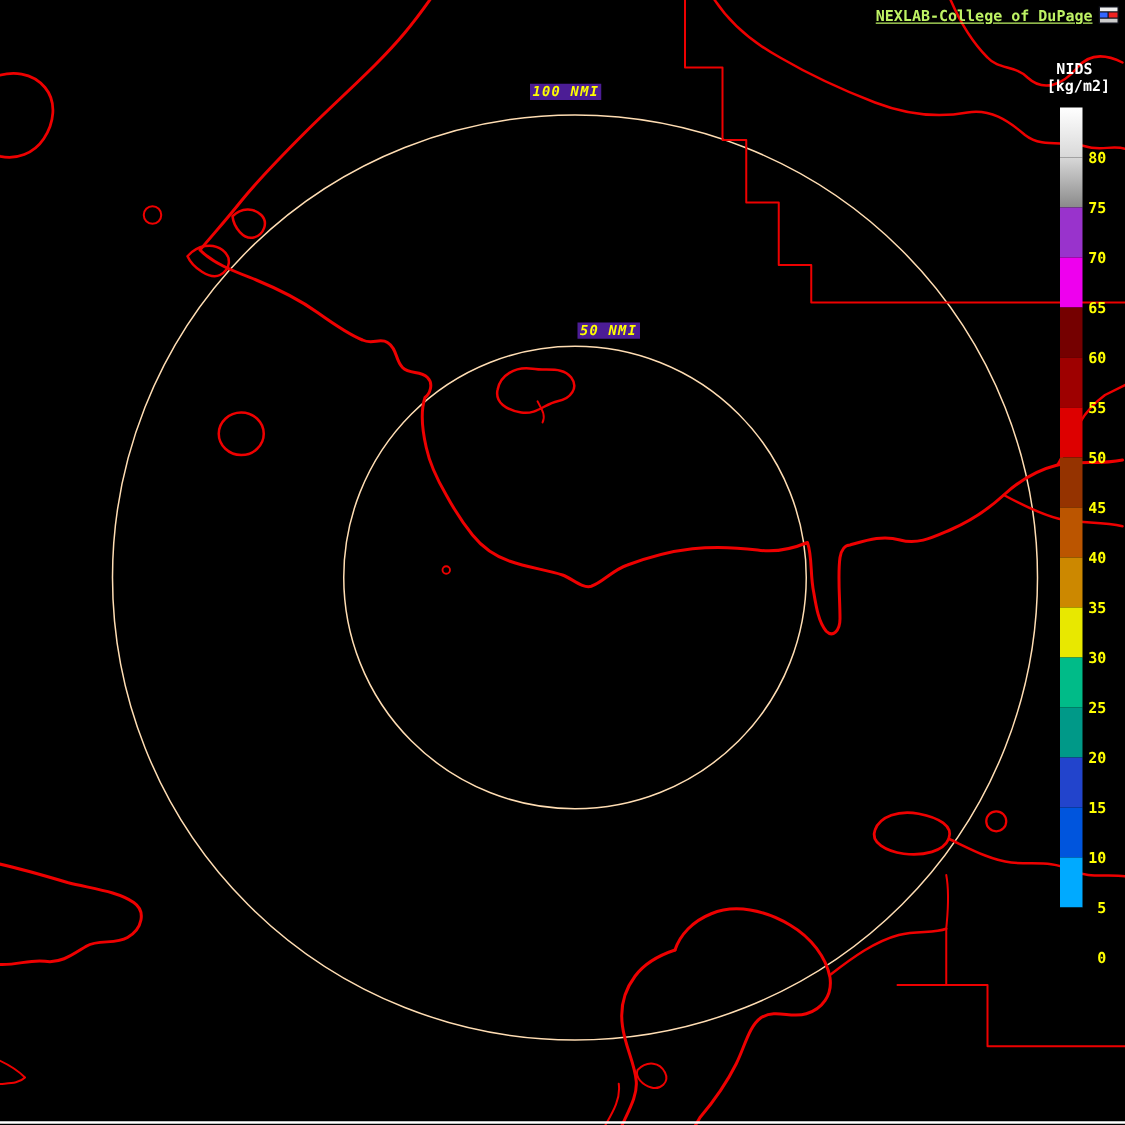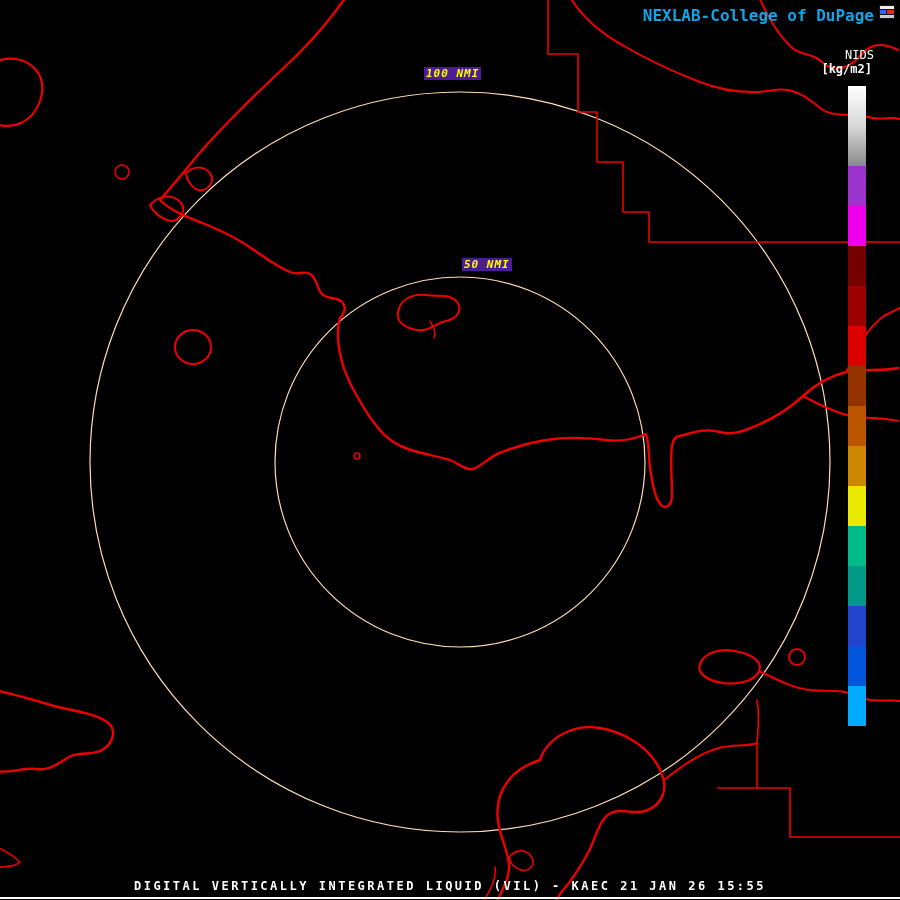--- a/index.html
+++ b/index.html
@@ -2,30 +2,30 @@
 <html><head>
 <meta charset="utf-8">
 <style>
   html,body{margin:0;padding:0;background:#000;}
   .screen{
     position:relative;width:900px;height:900px;background:#000;
     overflow:hidden;font-family:"DejaVu Sans Mono",monospace;
   }
   svg.map{position:absolute;left:0;top:0;}
   .brand{
-    position:absolute;top:6px;right:26px;color:#0ea5e9;
-    font-size:16px;font-weight:bold;white-space:nowrap;
+    position:absolute;top:6px;right:26px;color:#bef264;
+    font-size:12px;font-weight:bold;white-space:nowrap;text-decoration:underline;
   }
   .logo{position:absolute;top:3px;right:4px;width:18px;height:18px;}
   .legend-title{
     position:absolute;top:48px;right:26px;color:#ffffff;
-    font-size:12px;font-weight:normal;padding-left:37px;
+    font-size:12px;font-weight:bold;padding-left:37px;
   }
   .legend-units{
-    position:absolute;top:62px;right:28px;color:#ffffff;
+    position:absolute;top:62px;right:12px;color:#ffffff;
     font-size:12px;font-weight:bold;
   }
   .colorbar{position:absolute;left:848px;top:86px;width:18px;}
   .cb-seg{width:18px;height:40px;}
   .colorbar-ticks{position:absolute;left:869px;top:86px;width:16px;height:720px;}
   .cb-tick{
     position:absolute;left:0;width:16px;text-align:right;
     color:#ffff00;font-size:12px;font-weight:bold;line-height:16px;
   }
   .ring-label{
@@ -138,20 +138,38 @@
       <div class="cb-seg" style="background: rgb(204, 136, 0);"></div>
       <div class="cb-seg" style="background: rgb(232, 232, 0);"></div>
       <div class="cb-seg" style="background: rgb(0, 187, 136);"></div>
       <div class="cb-seg" style="background: rgb(0, 153, 136);"></div>
       <div class="cb-seg" style="background: rgb(34, 68, 204);"></div>
       <div class="cb-seg" style="background: rgb(0, 85, 221);"></div>
       <div class="cb-seg" style="background: rgb(0, 170, 255);"></div>
       <div class="cb-seg" style="background: rgb(0, 0, 0);"></div>
       <div class="cb-seg" style="background: rgb(0, 0, 0);"></div>
     </div>
+  <div class="colorbar-ticks">
+      <div class="cb-tick" style="top: 32px;">80</div>
+      <div class="cb-tick" style="top: 72px;">75</div>
+      <div class="cb-tick" style="top: 112px;">70</div>
+      <div class="cb-tick" style="top: 152px;">65</div>
+      <div class="cb-tick" style="top: 192px;">60</div>
+      <div class="cb-tick" style="top: 232px;">55</div>
+      <div class="cb-tick" style="top: 272px;">50</div>
+      <div class="cb-tick" style="top: 312px;">45</div>
+      <div class="cb-tick" style="top: 352px;">40</div>
+      <div class="cb-tick" style="top: 392px;">35</div>
+      <div class="cb-tick" style="top: 432px;">30</div>
+      <div class="cb-tick" style="top: 472px;">25</div>
+      <div class="cb-tick" style="top: 512px;">20</div>
+      <div class="cb-tick" style="top: 552px;">15</div>
+      <div class="cb-tick" style="top: 592px;">10</div>
+      <div class="cb-tick" style="top: 632px;">5</div>
+      <div class="cb-tick" style="top: 672px;">0</div>
+    </div>
 
   <div class="ring-label ring-label-100">100 NMI</div>
   <div class="ring-label ring-label-50">50 NMI</div>
 
-  <div class="footer-title">DIGITAL VERTICALLY INTEGRATED LIQUID (VIL) - KAEC 21 JAN 26 15:55</div>
   <div class="bottom-line"></div>
 
 </div>
 
 </body></html>

